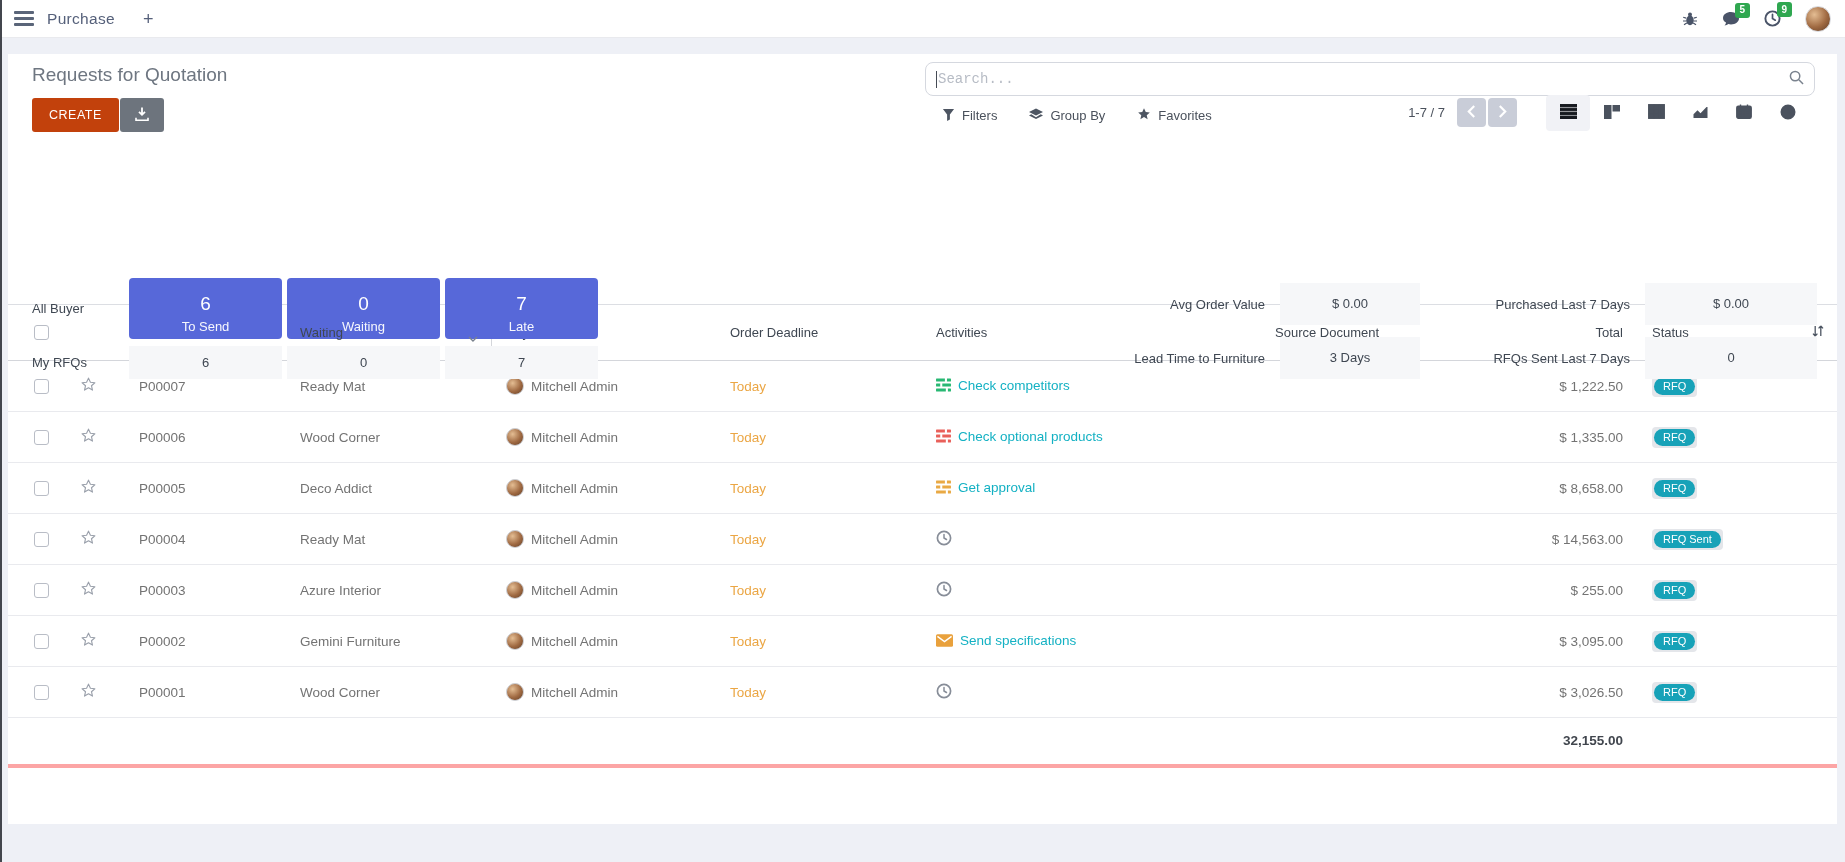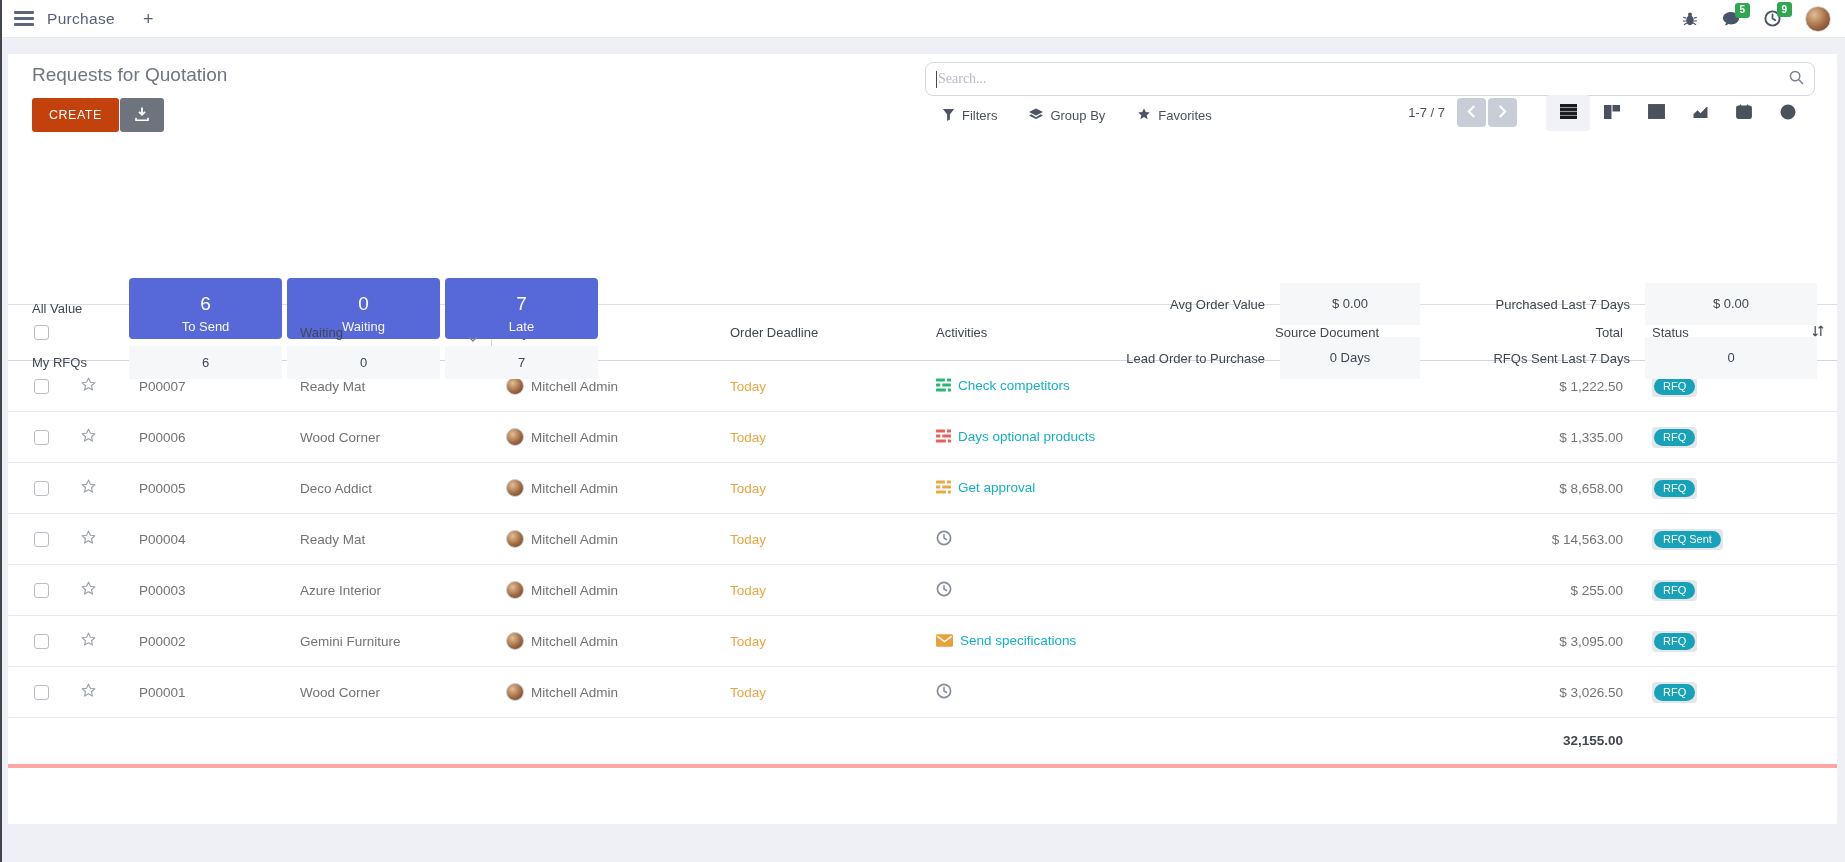--- a/index.html
+++ b/index.html
@@ -34,21 +34,21 @@
   .btn-create { position:absolute; left:24px; top:44px; height:34px; padding:0 17px;
     background:#c2410c; color:#fff; font-size:12.5px; letter-spacing:.5px; border:none; border-radius:3px;
     font-family:"Liberation Sans",sans-serif;text-align:right; }
   .btn-export { position:absolute; left:112px; top:44px; width:44px; height:34px; background:#6d747d;
     border:none; border-radius:3px; display:flex; align-items:center; justify-content:center; }
   .search-box { position:absolute; left:917px; top:8px; width:890px; height:34px;
     border:1px solid #d5d8df; border-radius:8px; background:#fff;
     display:flex; align-items:center; padding:0 10px; }
   .caret { width:1px; height:17px; background:#454b55; margin-right:1px; }
   .search-input { border:none; outline:none; flex:1; font-size:14px; color:#333;
-    font-family:Liberation Serif, serif; background:transparent; }
+    font-family:Liberation Mono, monospace; background:transparent; }
   .search-input::placeholder { color:#b7bcc5; }
   .filter-bar { position:absolute; left:934px; top:53px; display:flex; gap:32px; align-items:center;
     font-size:13px; color:#4a515c; }
   .filter-item { display:flex; align-items:center; gap:7px; background:none; border:none;
     font-size:13px; color:#4a515c; font-family:"Liberation Sans",sans-serif;justify-content:space-between; }
   .pager { position:absolute; right:320px; top:44px; display:flex; align-items:center; }
   .pager-text { font-size:13px; color:#4a515c; margin-right:12px; }
   .pager-btn { width:29px; height:29px; background:#c9cdd8; border:none; border-radius:4px;
     display:flex; align-items:center; justify-content:center; }
   .pager-btn + .pager-btn { margin-left:2px; }
@@ -267,21 +267,21 @@
           <svg width="16" height="16" viewBox="0 0 16 16" fill="none">
               <circle cx="8" cy="8" r="6.7" stroke-width="1.6"></circle>
               <path d="M8 4.4V8l2.5 1.5" stroke-width="1.4" stroke-linecap="round"></path>
             </svg>
         </span>
       </button>
     </div>
   </div>
 
   <div class="dashboard">
-    <div class="dash-row-label lbl-all">All Value</div>
+    <div class="dash-row-label lbl-all">All Buyer</div>
     <div class="dash-row-label lbl-my">My RFQs</div>
 
     <button class="kpi-box pos-0">
       <div class="kpi-num">6</div>
       <div class="kpi-sub">To Send</div>
     </button>
     <button class="kpi-box pos-1">
       <div class="kpi-num">0</div>
       <div class="kpi-sub">Waiting</div>
     </button>
@@ -289,22 +289,22 @@
       <div class="kpi-num">7</div>
       <div class="kpi-sub">Late</div>
     </button>
 
     <button class="my-box pos-0">6</button>
     <button class="my-box pos-1">0</button>
     <button class="my-box pos-2">7</button>
 
     <div class="stat-label sl-0">Avg Order Value</div>
     <div class="stat-box sb-0">$ 0.00</div>
-    <div class="stat-label sl-1">Lead Order to Purchase</div>
-    <div class="stat-box sb-1">0 Days</div>
+    <div class="stat-label sl-1">Lead Time to Furniture</div>
+    <div class="stat-box sb-1">3 Days</div>
     <div class="stat-label sl-2">Purchased Last 7 Days</div>
     <div class="stat-box sb-2">$ 0.00</div>
     <div class="stat-label sl-3">RFQs Sent Last 7 Days</div>
     <div class="stat-box sb-3">0</div>
   </div>
 
   <table class="rfq">
     <colgroup>
       <col style="width:55px">
         <col style="width:48px">
@@ -406,21 +406,21 @@
     <td class="td-act">
       <span class="activity-icon-slot"><svg width="15" height="14" viewBox="0 0 16 15">
                 <g fill="#e9605a">
                   <rect x="0" y="0.5" width="16" height="3.2" rx="0.6"></rect>
                   <rect x="0" y="5.9" width="16" height="3.2" rx="0.6"></rect>
                   <rect x="0" y="11.3" width="16" height="3.2" rx="0.6"></rect>
                 </g>
                 <rect x="9.5" y="0" width="2.2" height="4.2" fill="#fff"></rect>
                 <rect x="4.5" y="5.4" width="2.2" height="4.2" fill="#fff"></rect>
                 <rect x="10.5" y="10.8" width="2.2" height="4.2" fill="#fff"></rect>
-              </svg></span><span class="activity-label">Days optional products</span>
+              </svg></span><span class="activity-label">Check optional products</span>
     </td>
     <td class="td-source"><span></span></td>
     <td class="td-total"><span class="cell-link">$ 1,335.00</span></td>
     <td class="td-status">
       <span class="badge-outer"><span class="badge-pill">RFQ</span></span>
     </td>
     <td></td>
   </tr>
 
   <tr>

